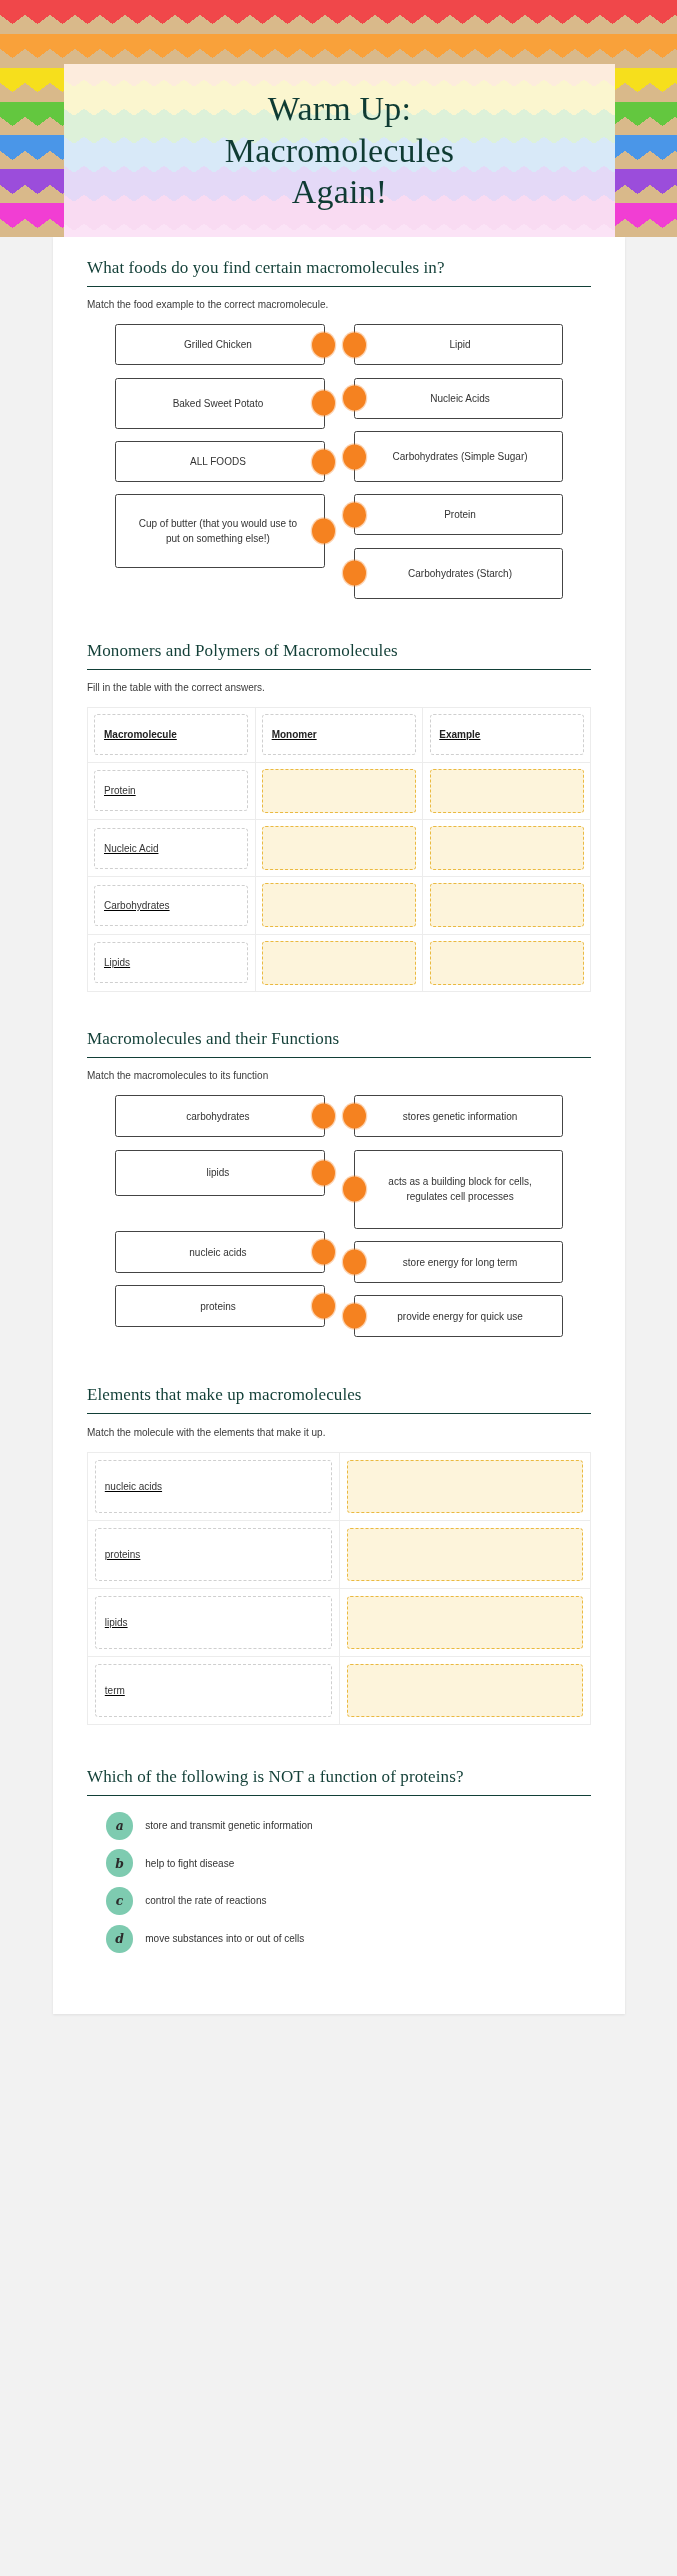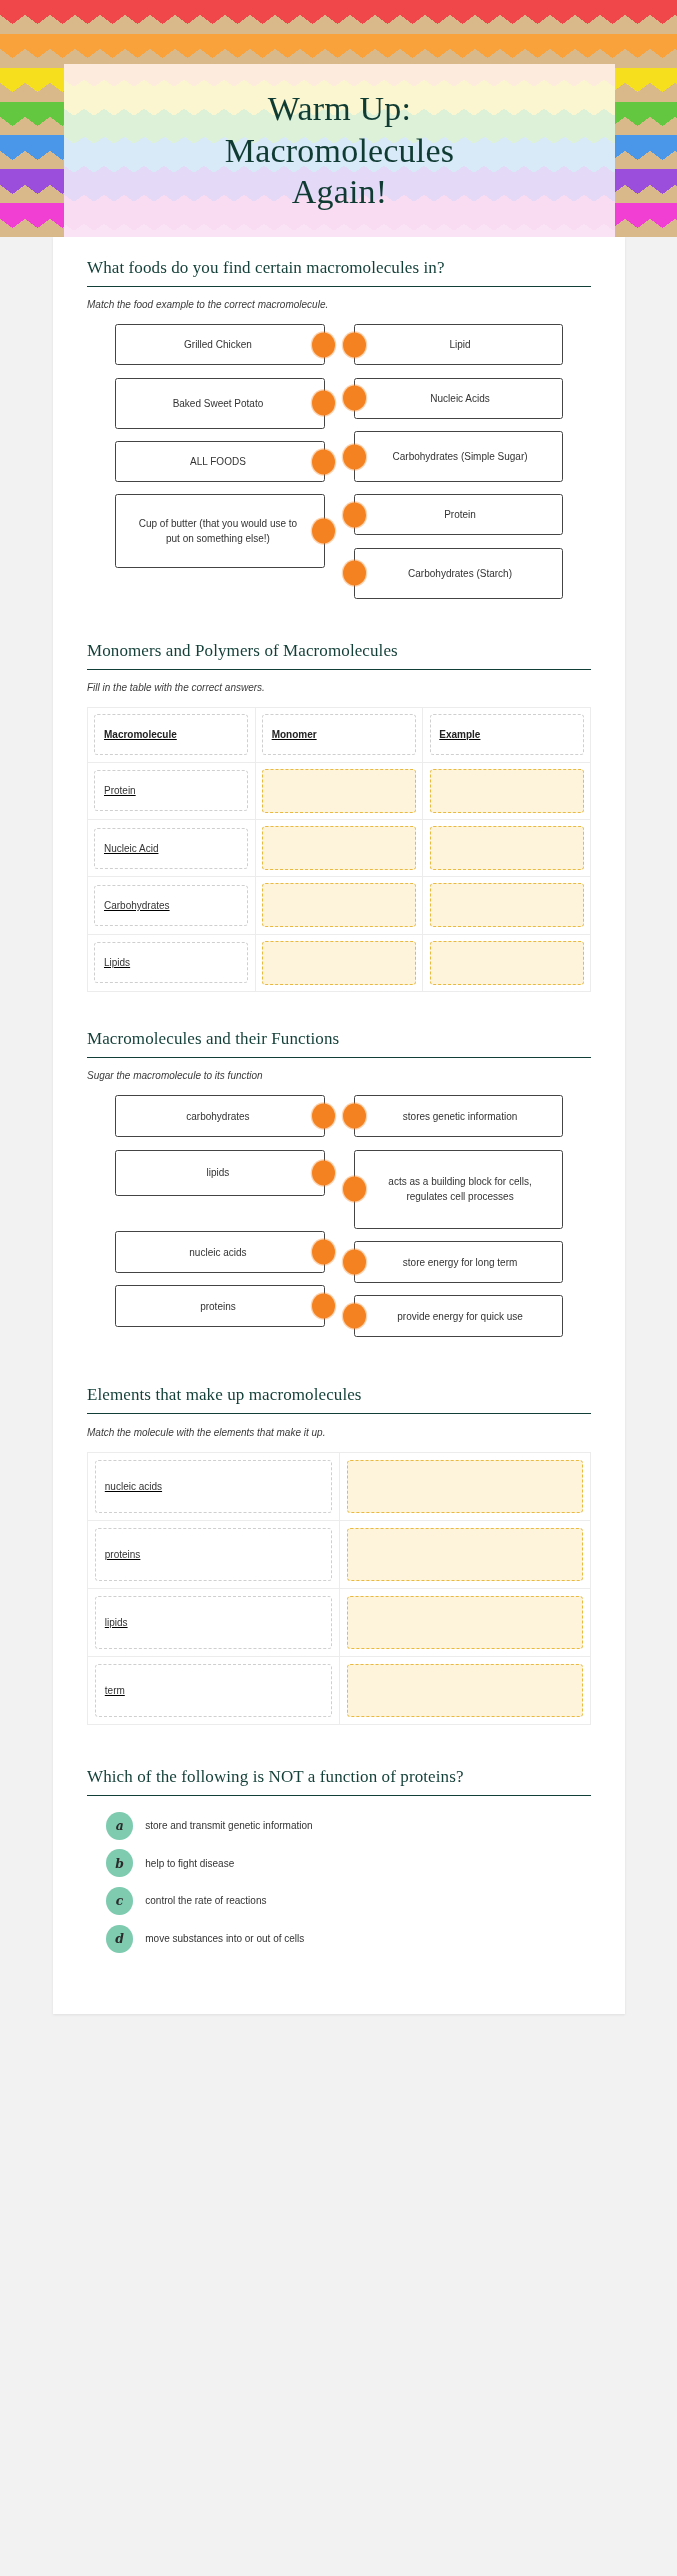--- a/index.html
+++ b/index.html
@@ -98,21 +98,20 @@
   }
   .sec-rule {
     height: 0.9px;
     background: #123f37;
     margin-bottom: 12.4px;
   }
   .sec-instruction {
     font-size: 10px;
     color: #3a3a3a;
     margin-bottom: 14px;
-    font-style: italic;
   }
 
   
   .match-grid {
     display: grid;
     grid-template-columns: 1fr 1fr;
     column-gap: 34px;
     row-gap: 12.4px;
     padding: 0 28px 7px 28px;
     gap: 29px;
@@ -376,21 +375,21 @@
             <div class="cell-box answer"></div>
           </td>
         </tr>
       </tbody>
     </table>
   </div>
 
   <div class="section" style="padding-top:37px">
     <h2 class="sec-title">Macromolecules and their Functions</h2>
     <div class="sec-rule"></div>
-    <div class="sec-instruction">Sugar the macromolecule to its function</div>
+    <div class="sec-instruction">Match the macromolecules to its function</div>
 
     <div class="match-grid">
       <div class="match-col">
         <div class="mbox left" style="min-height:42px">
           <span>carbohydrates</span>
           <span class="dot"></span>
         </div>
         <div class="mbox left" style="min-height:46px">
           <span>lipids</span>
           <span class="dot"></span>

